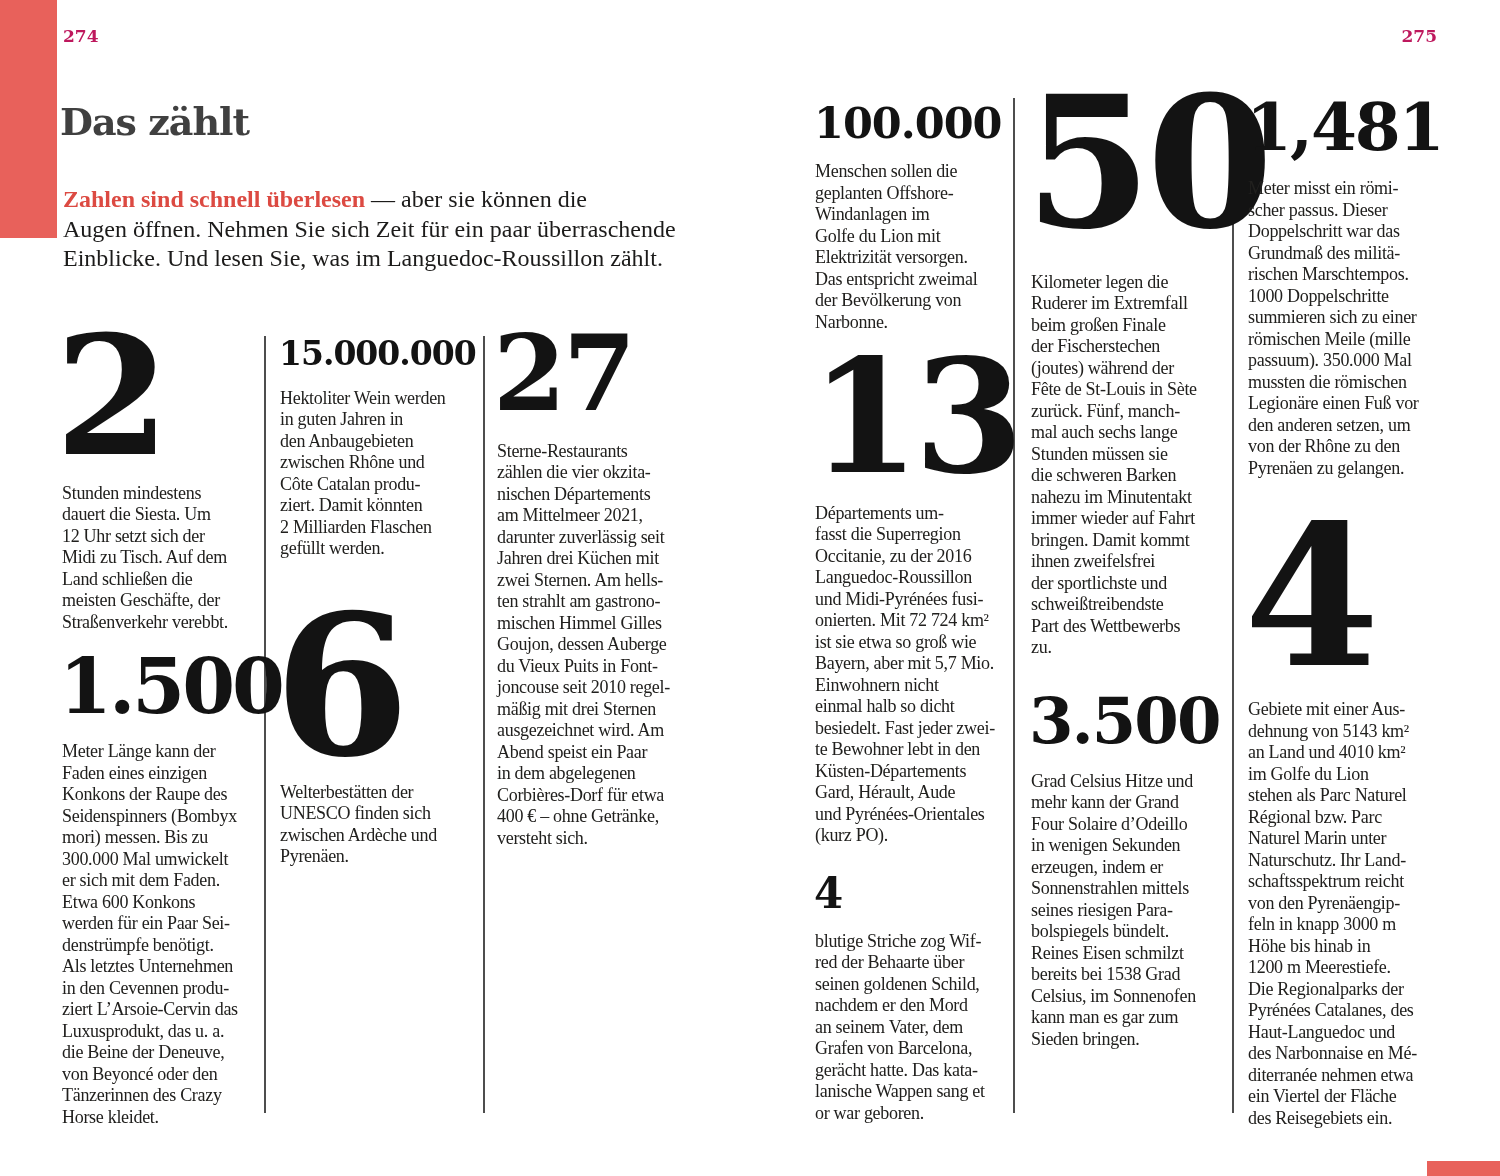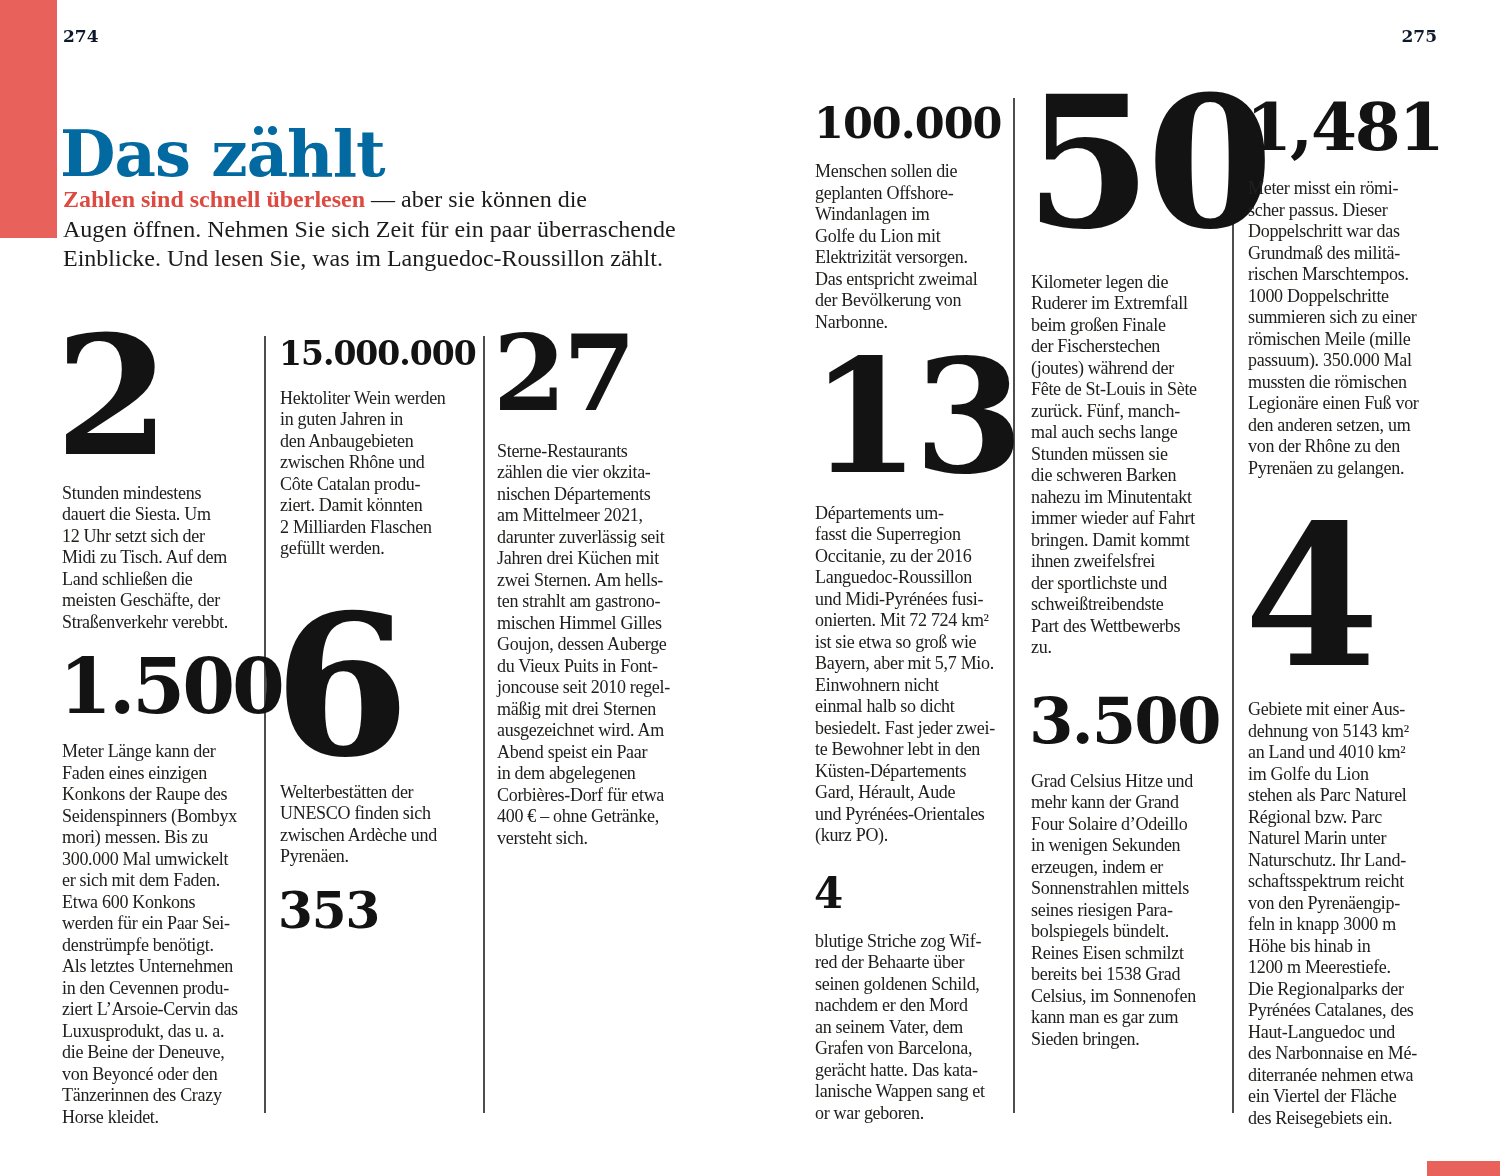--- a/index.html
+++ b/index.html
@@ -4,26 +4,26 @@
 <style>
   html,body{margin:0;padding:0;background:#fff;}
   #spread{position:relative;width:1500px;height:1176px;background:#ffffff;overflow:hidden;
           font-family:"Liberation Serif",serif;color:#1c1b1a;}
 
   .red-tab{position:absolute;background:#e8615b;}
   #tab-left{left:0;top:0;width:57px;height:238px;}
   #tab-bottom-right{right:0;bottom:0;width:73px;height:15px;}
 
   .page-num{position:absolute;top:26px;font-family:"DejaVu Serif",serif;font-weight:bold;
-            font-size:17px;color:#0f172a;}
+            font-size:17px;color:#be185d;}
   #pn-left{left:63px;}
   #pn-right{right:63px;text-align:right;}
 
   #title{position:absolute;left:60px;top:76px;font-family:"DejaVu Serif",serif;font-weight:bold;
-         font-size:64px;line-height:1.1;letter-spacing:-1px;color:#0369a1;}
+         font-size:38px;line-height:1.1;letter-spacing:-1px;color:#404040;}
 
   #intro{position:absolute;left:63px;top:161px;width:660px;font-size:24px;line-height:29.5px;}
   #intro .lead{color:#dc4a42;font-weight:bold;}
   #intro .rest{white-space:pre-line;}
 
   .rule{position:absolute;width:2px;background:#4d4d4d;}
   #rule-l1{left:264px;top:336px;height:777px;}
   #rule-l2{left:483px;top:336px;height:777px;}
   #rule-r1{left:1013px;top:98px;height:1015px;}
   #rule-r2{left:1232px;top:98px;height:1015px;}
@@ -124,21 +124,20 @@
 gefüllt werden.</p>
     </div>
     <div class="story">
       <div class="story-number num-6">6</div>
       <p class="story-text">Welterbestätten der
 UNESCO finden sich
 zwischen Ardèche und
 Pyrenäen.</p>
     </div>
     <div class="story">
-      <div class="story-number num-353">353</div>
     </div>
   </div>
 
   <div id="col3" class="col">
     <div class="story">
       <div class="story-number num-27">27</div>
       <p class="story-text">Sterne-Restaurants
 zählen die vier okzita-
 nischen Départements
 am Mittelmeer 2021,

